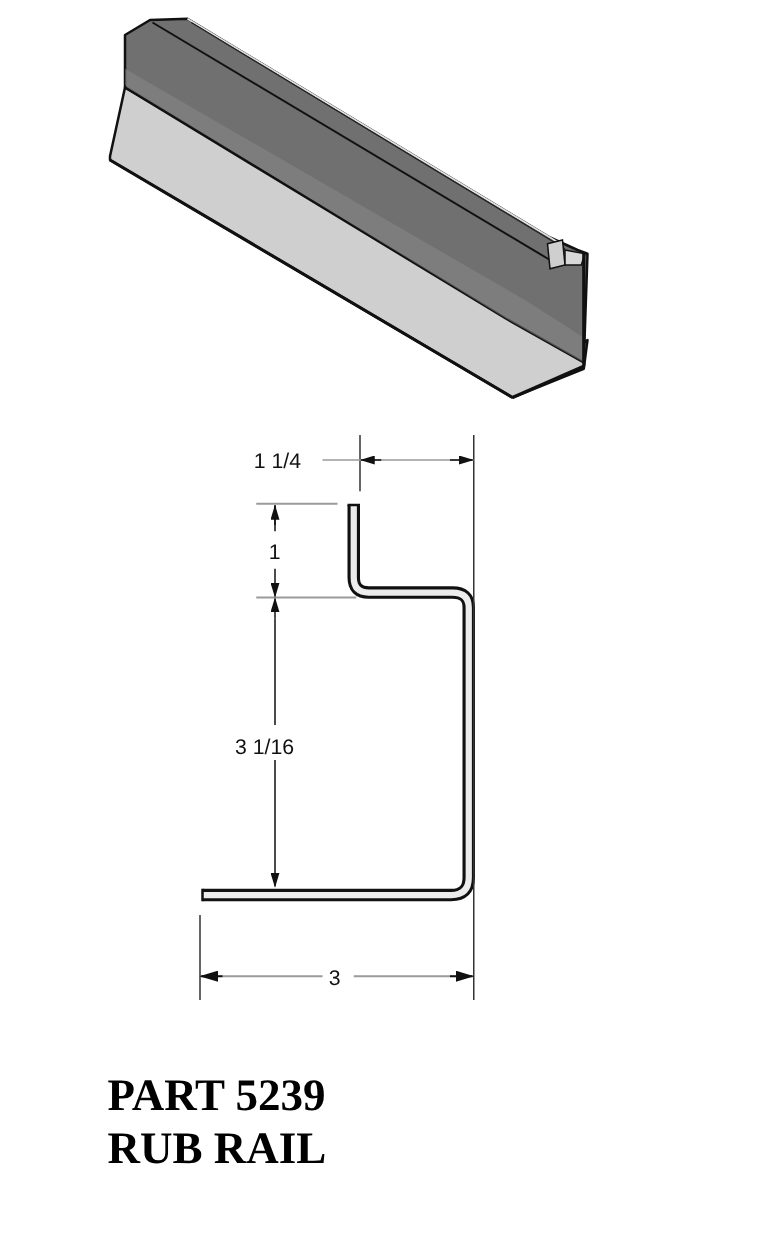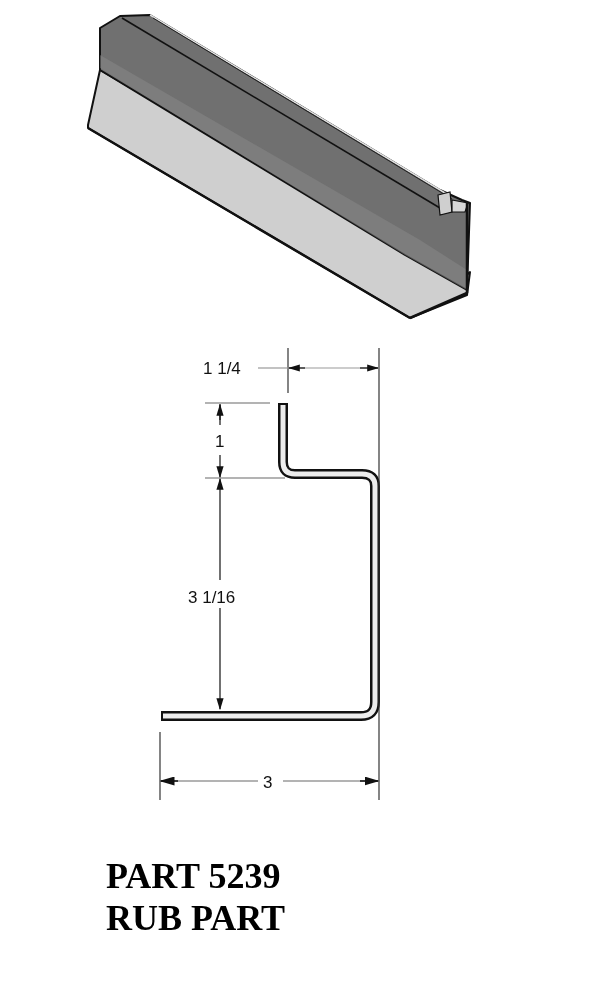--- a/index.html
+++ b/index.html
@@ -1,19 +1,19 @@
 <!DOCTYPE html>
 <html><head>
 <meta charset="utf-8">
 <style>
   html, body { margin:0; padding:0; background:#ffffff; }
   body { width:615px; height:1004px; position:relative; overflow:hidden; }
   #drawing { position:absolute; left:0; top:0; width:615px; height:1004px; }
   .dimtext { font-family:"Liberation Sans", sans-serif; font-size:17px; fill:#111; }
-  #caption { position:absolute; left:106px; top:855px; font-family:"Liberation Serif", serif; font-weight:bold; font-size:36px; line-height:42px; color:#000; }
+  #caption { position:absolute; left:86px; top:855px; font-family:"Liberation Serif", serif; font-weight:bold; font-size:36px; line-height:42px; color:#000; }
   #caption div { white-space:nowrap; }
 </style>
 </head>
 <body>
 
 <svg id="drawing" width="615" height="1004" viewBox="0 0 615 1004" xmlns="http://www.w3.org/2000/svg">
   <defs>
     <marker id="arrow" markerWidth="10" markerHeight="6" refX="9" refY="3" orient="auto-start-reverse">
       <path d="M0,0 L10,3 L0,6 z" fill="#111"></path>
     </marker>
@@ -75,14 +75,14 @@
     <line x1="161" y1="781" x2="258" y2="781" stroke="#9a9a9a" stroke-width="1.5"></line>
     <line x1="283" y1="781" x2="378" y2="781" stroke="#9a9a9a" stroke-width="1.5"></line>
     <line x1="178" y1="781" x2="161" y2="781" stroke="#111" stroke-width="1.5" marker-end="url(#arrow)"></line>
     <line x1="360" y1="781" x2="378" y2="781" stroke="#111" stroke-width="1.5" marker-end="url(#arrow)"></line>
     <text class="dimtext" x="263" y="788">3</text>
   </g>
 </svg>
 
 <div id="caption">
   <div>PART 5239</div>
-  <div>RUB PART</div>
+  <div>RUB RAIL</div>
 </div>
 
 </body></html>

